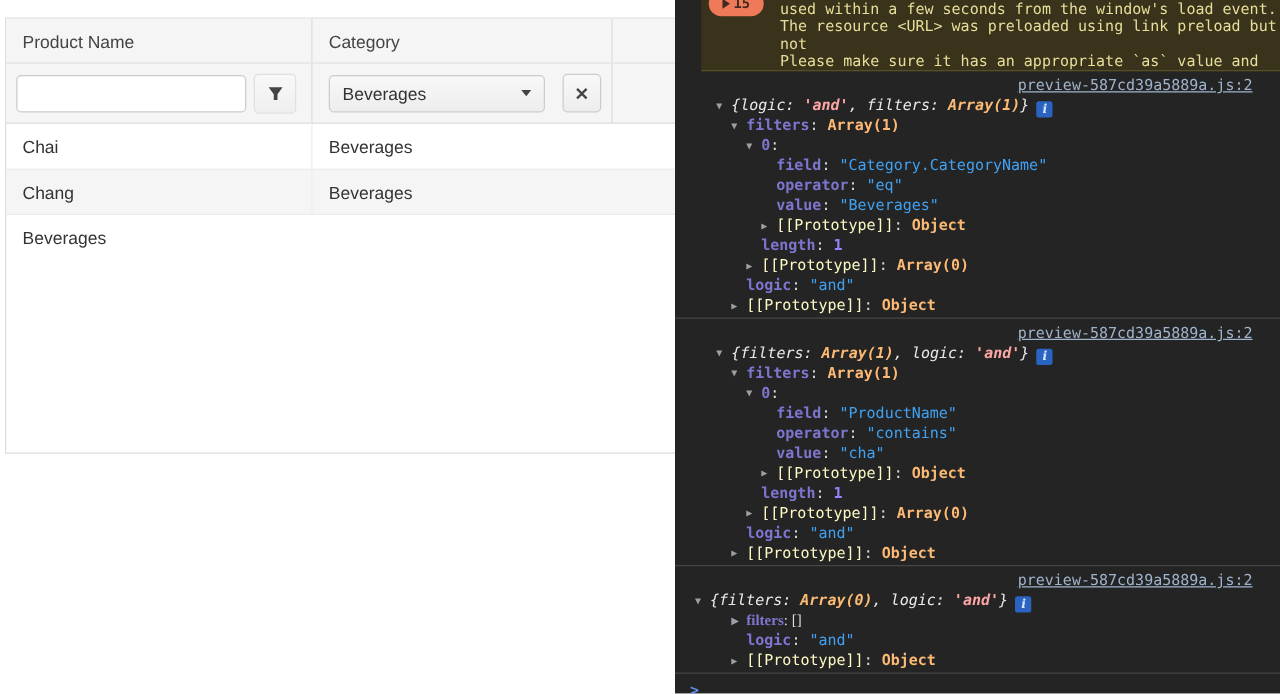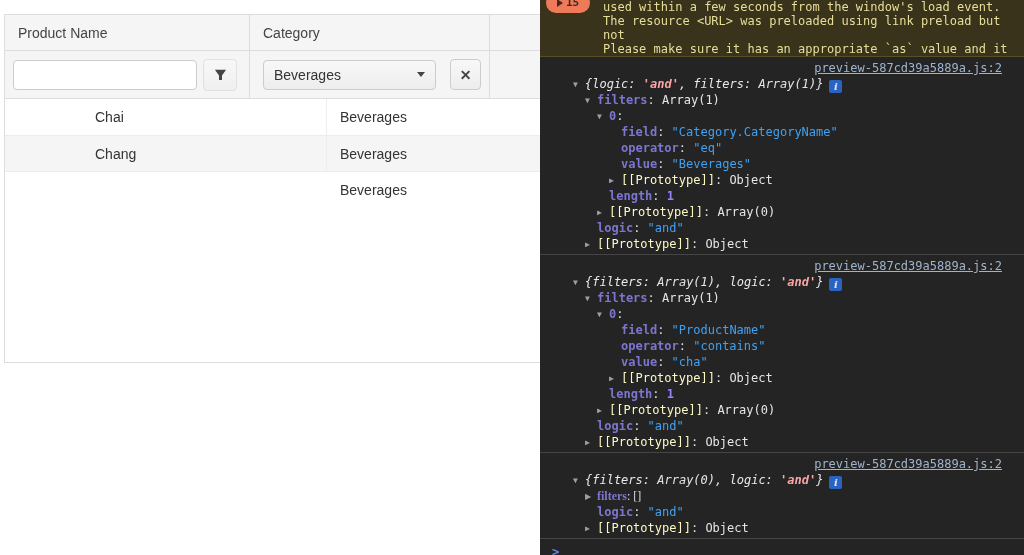--- a/index.html
+++ b/index.html
@@ -10,21 +10,21 @@
   .grid{position:absolute;left:4px;top:14px;width:564px;height:349px;
         border:1px solid #ddd;background:#fff;box-sizing:border-box;color:#333;font-size:14px;}
   .g-row{display:flex;box-sizing:border-box;}
   .g-head{height:36px;background:#f5f5f5;border-bottom:1px solid #ddd;}
   .g-filter{height:48px;background:#f5f5f5;border-bottom:1px solid #ddd;}
   .g-col1{width:245px;box-sizing:border-box;border-right:1px solid #ddd;display:flex;align-items:center;padding-left:13px;}
   .g-col2{width:240px;box-sizing:border-box;border-right:1px solid #ddd;display:flex;align-items:center;padding-left:13px;text-align:right;}
   .g-colsp{flex:1;}
   .g-head .g-col1,.g-head .g-col2{cursor:pointer;color:#444;}
   .g-body{position:relative;height:265px;}
-  .g-datarow{display:flex;height:36px;box-sizing:border-box;justify-content:flex-end;}
+  .g-datarow{display:flex;height:36px;box-sizing:border-box;}
   .g-datarow.alt{background:#f5f5f5;}
   .g-datarow + .g-datarow{border-top:1px solid #ececec;}
   .g-cell{display:flex;align-items:center;padding-left:13px;box-sizing:border-box;}
   .g-cell.c1{width:245px;border-right:1px solid #eee;}
   .g-cell.c2{width:240px;}
   .f-input{width:170px;height:28px;border:1px solid #ccc;border-radius:4px;background:#fff;
            margin-left:-5px;padding:0 6px;font-size:14px;outline:none;font-family:"Liberation Sans",sans-serif;}
   .f-btn{width:32px;height:30px;margin-left:6px;border:1px solid #e0e0e0;border-radius:4px;
          background:linear-gradient(#f8f8f8,#efefef);display:flex;align-items:center;justify-content:center;cursor:pointer;}
   .dropdown{width:173px;height:30px;border:1px solid #ccc;border-radius:4px;
@@ -35,38 +35,38 @@
              background:linear-gradient(#f8f8f8,#ededed);display:flex;align-items:center;justify-content:center;
              cursor:pointer;font-size:14px;font-weight:bold;color:#444;}
   .scrolltrack{position:absolute;right:0;top:0;bottom:0;width:16px;background:#fafafa;border-left:1px solid #e5e5e5;}
   .scroll-arrow{position:absolute;left:0;width:16px;text-align:center;font-size:9px;color:#888;cursor:pointer;line-height:10px;}
   .sa-up{top:5px;}  .sa-down{bottom:5px;}
 
   
   .console{position:absolute;left:540px;top:0;width:484px;height:555px;background:#242424;
            font-family:"DejaVu Sans Mono",monospace;font-size:12px;line-height:16px;color:#e8eaed;overflow:hidden;}
   .warn{position:relative;height:56px;background:#38331a;border-bottom:1px solid #565026;
-        color:#e8de9b;overflow:hidden;}
+        color:#e8de9b;overflow:hidden;margin-left:21px;}
   .warn-lines{margin-left:63px;padding-top:0;line-height:14px;font-size:12px;}
   .warn-badge{position:absolute;left:6px;top:-7px;width:44px;height:20px;background:#ee7a59;border-radius:10px;
               display:flex;align-items:center;justify-content:center;gap:3px;color:#40291e;font-weight:bold;font-size:11px;}
   .warn-badge .tri{width:0;height:0;border-top:4px solid transparent;border-bottom:4px solid transparent;border-left:6px solid #40291e;}
   .log-link-row{margin-top:3px;height:16px;text-align:right;padding-right:22px;margin-left:16px;}
   .src-link{color:#9fb4cc;text-decoration:underline;cursor:pointer;}
   .c-row{height:16px;white-space:nowrap;}
   .c-arrow{display:inline-block;width:12px;color:#9aa0a6;font-size:8px;vertical-align:1px;cursor:pointer;}
   .preview-row{font-style:italic;}
   .divider{border-top:1px solid #454545;margin-top:2px;}
   .seg-key{color:#7d76d0;font-weight:bold;}
   .seg-plain{color:#d9dce0;}
   .seg-str{color:#41a1f0;}
   .seg-stri{color:#fca5a5;font-weight:bold;}
   .seg-num{color:#9980ff;font-weight:bold;}
   .seg-proto{color:#fef9c3;}
-  .seg-arr,.seg-arri{color:#e5e5e5;font-weight:normal;}
+  .seg-arr,.seg-arri{color:#fdba74;font-weight:bold;}
   .info-ic{display:inline-block;width:13px;height:13px;background:#2b63c1;border-radius:2px;color:#d7e5fb;
            font-family:"DejaVu Serif",serif;font-style:italic;font-size:10px;line-height:13px;text-align:center;
            margin-left:6px;vertical-align:-2px;font-weight:bold;}
   .prompt-row{margin-top:5px;padding-left:12px;color:#5f8df2;font-weight:bold;cursor:text;}
 </style>
 </head>
 <body>
 
 <div id="stage">
 
@@ -159,21 +159,21 @@
         <div class="c-row" style="padding-left: 69px;"><span class="c-arrow"></span><span class="seg-key">field</span><span class="seg-plain">: </span><span class="seg-str">"ProductName"</span></div>
         <div class="c-row" style="padding-left: 69px;"><span class="c-arrow"></span><span class="seg-key">operator</span><span class="seg-plain">: </span><span class="seg-str">"contains"</span></div>
         <div class="c-row" style="padding-left: 69px;"><span class="c-arrow"></span><span class="seg-key">value</span><span class="seg-plain">: </span><span class="seg-str">"cha"</span></div>
         <div class="c-row" style="padding-left: 69px;"><span class="c-arrow">▶</span><span class="seg-proto">[[Prototype]]</span><span class="seg-plain">: </span><span class="seg-arr">Object</span></div>
         <div class="c-row" style="padding-left: 57px;"><span class="c-arrow"></span><span class="seg-key">length</span><span class="seg-plain">: </span><span class="seg-num">1</span></div>
         <div class="c-row" style="padding-left: 57px;"><span class="c-arrow">▶</span><span class="seg-proto">[[Prototype]]</span><span class="seg-plain">: </span><span class="seg-arr">Array(0)</span></div>
         <div class="c-row" style="padding-left: 45px;"><span class="c-arrow"></span><span class="seg-key">logic</span><span class="seg-plain">: </span><span class="seg-str">"and"</span></div>
         <div class="c-row" style="padding-left: 45px;"><span class="c-arrow">▶</span><span class="seg-proto">[[Prototype]]</span><span class="seg-plain">: </span><span class="seg-arr">Object</span></div>
         <div class="divider"></div>
         <div class="log-link-row"><span class="src-link">preview-587cd39a5889a.js:2</span></div>
-        <div class="c-row preview-row" style="padding-left: 33px;"><span class="c-arrow">▼</span><span class="seg-dim">{filters: </span><span class="seg-arri">Array(0)</span><span class="seg-dim">, logic: </span><span class="seg-stri">'and'</span><span class="seg-dim">}</span><span class="info-ic">i</span></div>
+        <div class="c-row preview-row" style="padding-left: 16px;"><span class="c-arrow">▼</span><span class="seg-dim">{filters: </span><span class="seg-arri">Array(0)</span><span class="seg-dim">, logic: </span><span class="seg-stri">'and'</span><span class="seg-dim">}</span><span class="info-ic">i</span></div>
         <div class="c-row" style="padding-left: 45px; font-family: Liberation Serif, serif;"><span class="c-arrow">▶</span><span class="seg-key">filters</span><span class="seg-plain">: []</span></div>
         <div class="c-row" style="padding-left: 45px;"><span class="c-arrow"></span><span class="seg-key">logic</span><span class="seg-plain">: </span><span class="seg-str">"and"</span></div>
         <div class="c-row" style="padding-left: 45px;"><span class="c-arrow">▶</span><span class="seg-proto">[[Prototype]]</span><span class="seg-plain">: </span><span class="seg-arr">Object</span></div>
       </div>
 
     <div class="divider"></div>
     <div class="prompt-row">
       <span>&gt;</span>
     </div>
   </div>

